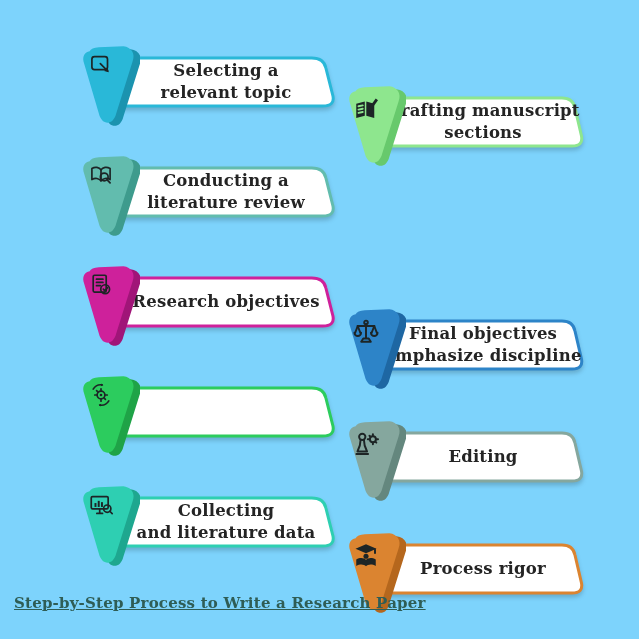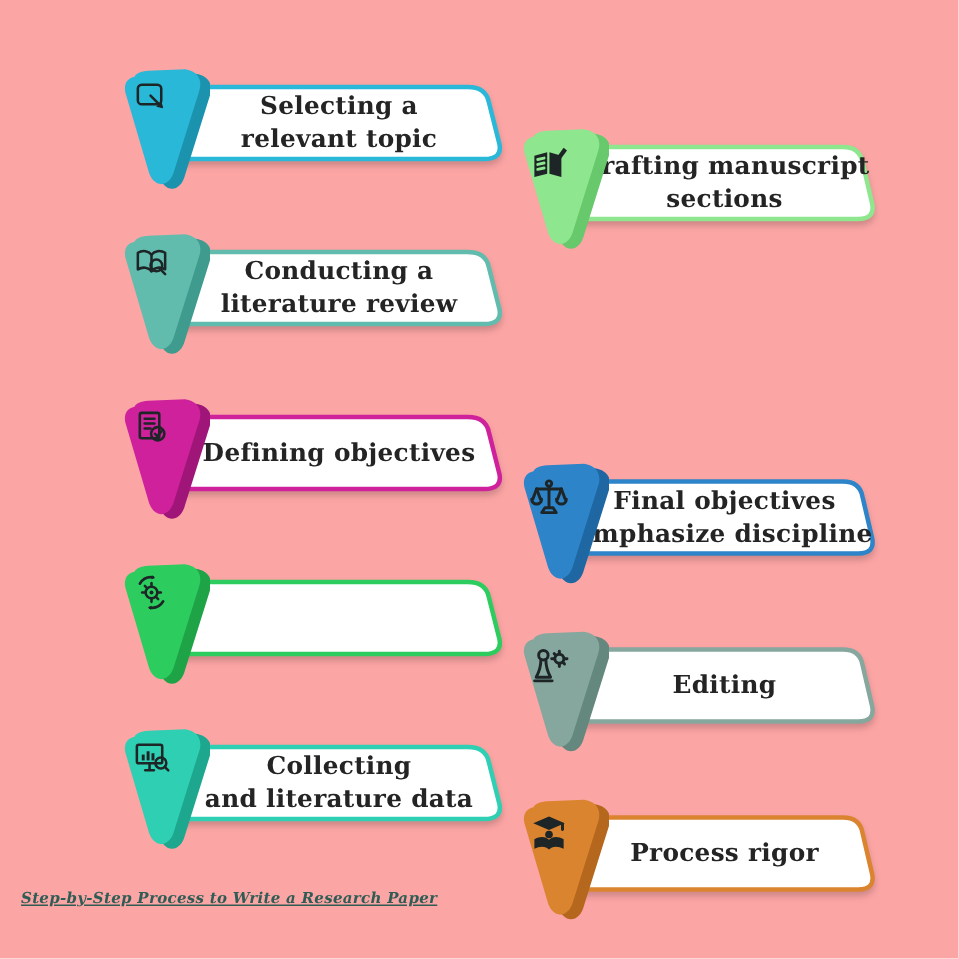--- a/index.html
+++ b/index.html
@@ -1,16 +1,16 @@
 <!DOCTYPE html>
 <html><head>
 <meta charset="utf-8">
 <style>
   html,body{margin:0;padding:0;background:#fff;}
-  #canvas{position:relative;width:639px;height:639px;background:#fca5a5;overflow:hidden;
+  #canvas{position:relative;width:639px;height:639px;background:#7dd3fc;overflow:hidden;
           font-family:"DejaVu Serif","Liberation Serif",serif;}
   .item{position:absolute;width:272px;height:106px;}
   .l0{left:72px;top:40px}.l1{left:72px;top:150px}.l2{left:72px;top:260px}
   .l3{left:72px;top:370px}.l4{left:72px;top:480px}
   .r0{left:338px;top:80px}.r1{left:338px;top:190px}.r2{left:338px;top:303px}
   .r3{left:338px;top:415px}.r4{left:338px;top:527px}
 
   .plate{position:absolute;left:34px;top:14px;width:234px;height:56px;
          filter:drop-shadow(0 3px 2px rgba(0,0,0,0.18));}
   .right .plate{width:216px;}
@@ -24,22 +24,22 @@
 
   .badge{position:absolute;left:0;top:0;width:68px;height:94px;}
   .badge .shade{fill:var(--cd);}
   .badge .base{fill:var(--c);}
 
   .icon{position:absolute;left:16px;top:12px;width:26px;height:26px;
         stroke:#1d2526;fill:none;stroke-width:1.3;stroke-linecap:round;stroke-linejoin:round;}
   .right .icon{left:13px;top:14px;width:30px;height:30px;}
   .icon .f{fill:#1d2526;stroke:none;}
 
-  .caption{position:absolute;left:14px;top:594px;font-style:italic;font-weight:700;
-           font-size:10px;color:var(--c);text-decoration:underline;letter-spacing:.2px;}
+  .caption{position:absolute;left:14px;top:594px;font-weight:700;
+           font-size:15px;color:var(--c);text-decoration:underline;letter-spacing:.2px;}
 </style>
 </head>
 <body>
 
 <div id="canvas">
 
   <div class="item left l0" style="--c: #29B8D8; --cd: #1B93AF;">
     <svg class="plate" viewBox="0 0 232 56" preserveAspectRatio="none" aria-hidden="true">
       <path d="M26,4 L204,4 Q216,4 218,14 L225,42 Q227,52 215,52 L16,52 Q4,52 7,42 L14,14 Q16,4 26,4 Z"></path>
     </svg>
@@ -71,21 +71,21 @@
       <line x1="10" y1="6" x2="10" y2="14.5"></line>
       <circle cx="12.5" cy="11.5" r="3"></circle>
       <line x1="14.7" y1="13.7" x2="17" y2="16"></line>
     </svg>
   </div>
 
   <div class="item left l2" style="--c: #CE219B; --cd: #A01578;">
     <svg class="plate" viewBox="0 0 232 56" preserveAspectRatio="none" aria-hidden="true">
       <path d="M26,4 L204,4 Q216,4 218,14 L225,42 Q227,52 215,52 L16,52 Q4,52 7,42 L14,14 Q16,4 26,4 Z"></path>
     </svg>
-    <div class="label">Defining objectives</div>
+    <div class="label">Research objectives</div>
     <svg class="badge" viewBox="0 0 66 92" aria-hidden="true">
       <path class="shade" transform="translate(7,3)" d="M17,11 C12,12 10,16 11,21 L26,72 C29,84 40,84 43,72 L59,21 C62,13 58,7 50,6 L26,7 C21,7.5 18,8.5 17,11 Z"></path>
       <path class="base" d="M17,11 C12,12 10,16 11,21 L26,72 C29,84 40,84 43,72 L59,21 C62,13 58,7 50,6 L26,7 C21,7.5 18,8.5 17,11 Z"></path>
     </svg>
     <svg class="icon" viewBox="0 0 20 20" aria-hidden="true">
       <rect x="4" y="2.5" width="10" height="13" rx="1"></rect>
       <line x1="6.5" y1="5.5" x2="11.5" y2="5.5"></line>
       <line x1="6.5" y1="8" x2="11.5" y2="8"></line>
       <line x1="6.5" y1="10.5" x2="9.5" y2="10.5"></line>
       <circle cx="13.2" cy="13.2" r="3.4"></circle>

